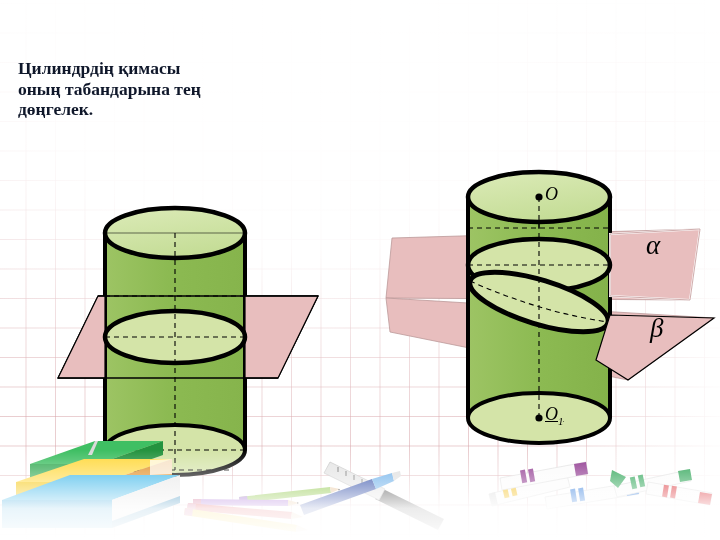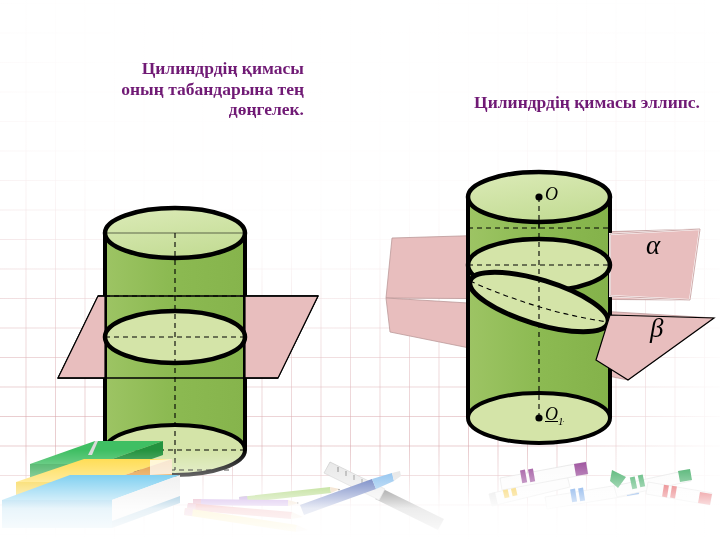--- a/index.html
+++ b/index.html
@@ -40,23 +40,23 @@
     left: 0; right: 0; bottom: 0;
     height: 90px;
     background: linear-gradient(to bottom, rgba(255,255,255,0.0), rgba(255,255,255,0.9) 65%, rgba(255,255,255,1));
     pointer-events: none;
   }
 
   
   .title {
     position: absolute;
     font-weight: bold;
-    color: #701a75;
+    color: #0f172a;
     line-height: 1.18;
-    text-align: right;
+    text-align: left;
     white-space: pre-line;
   }
   #title-left {
     left: 18px;
     top: 58px;
     width: 286px;
     font-size: 17.5px;
   }
   #title-right {
     left: 352px;
@@ -316,21 +316,20 @@
       </g>
     </g>
   </svg>
 
   <div class="grid-fade-bottom"></div>
 
   <div class="title" id="title-left">Цилиндрдің қимасы
 оның табандарына тең
 дөңгелек.</div>
 
-  <div class="title" id="title-right">Цилиндрдің қимасы эллипс.</div>
 
   <div class="greek" id="label-alpha">α</div>
 
   <div class="greek" id="label-beta">β</div>
 
   <div class="ptlabel" id="label-o">O</div>
 
   <div class="ptlabel" id="label-o1"><span>O</span><sub>1</sub></div>
 
 </div>

